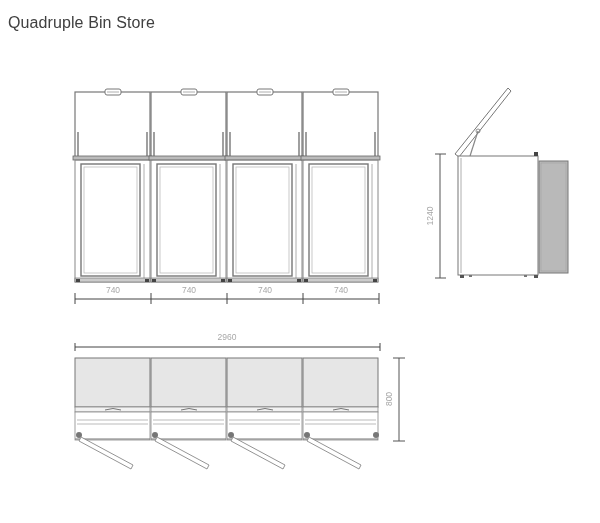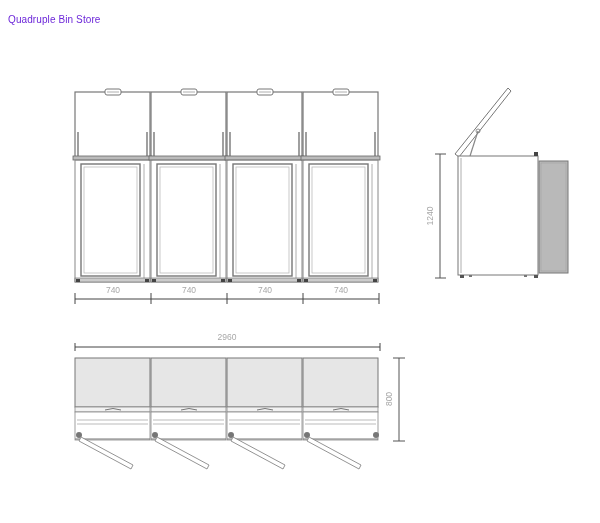--- a/index.html
+++ b/index.html
@@ -1,17 +1,17 @@
 <!DOCTYPE html>
 <html><head>
   <meta charset="utf-8">
   <style>
     html, body { margin: 0; padding: 0; background: #ffffff; }
     body { width: 600px; height: 523px; position: relative; overflow: hidden; font-family: "Liberation Sans", sans-serif; }
-    .title { position: absolute; left: 8px; top: 14px; font-size: 10px; color: #6d28d9; letter-spacing: 0.1px; }
+    .title { position: absolute; left: 8px; top: 14px; font-size: 16px; color: #404040; letter-spacing: 0.1px; }
     svg.drawing { position: absolute; left: 0; top: 0; }
     .dim-text { font-family: "Liberation Sans", sans-serif; font-size: 8.5px; fill: #a8a8a8; }
   </style>
 </head>
 <body>
 
 <div class="title">Quadruple Bin Store</div>
 
 <svg class="drawing" width="600" height="523" viewBox="0 0 600 523">
   <defs>

